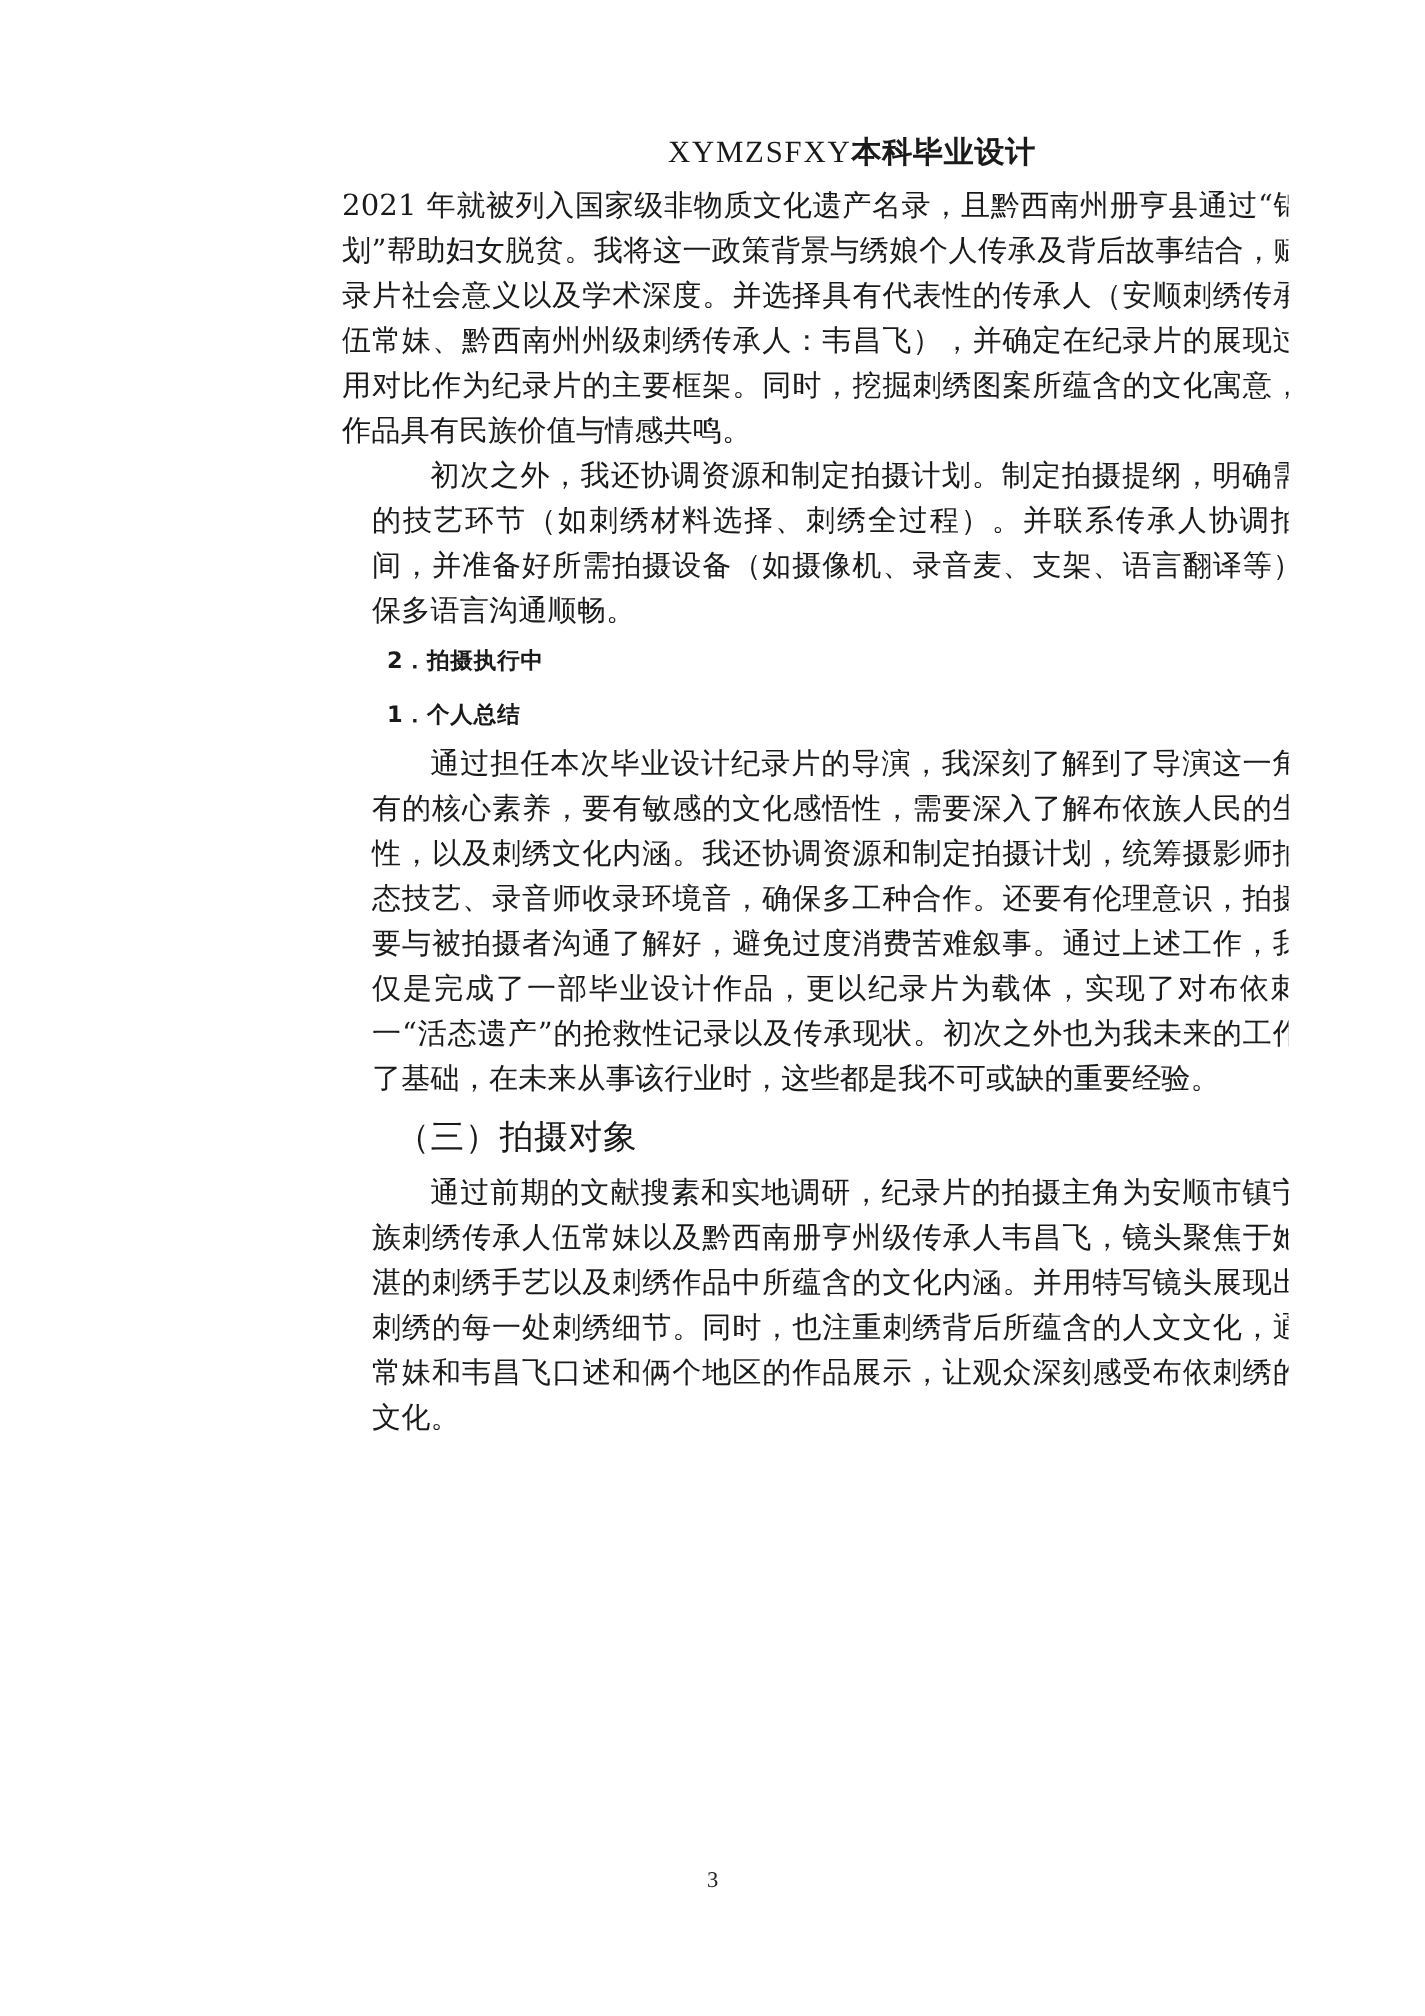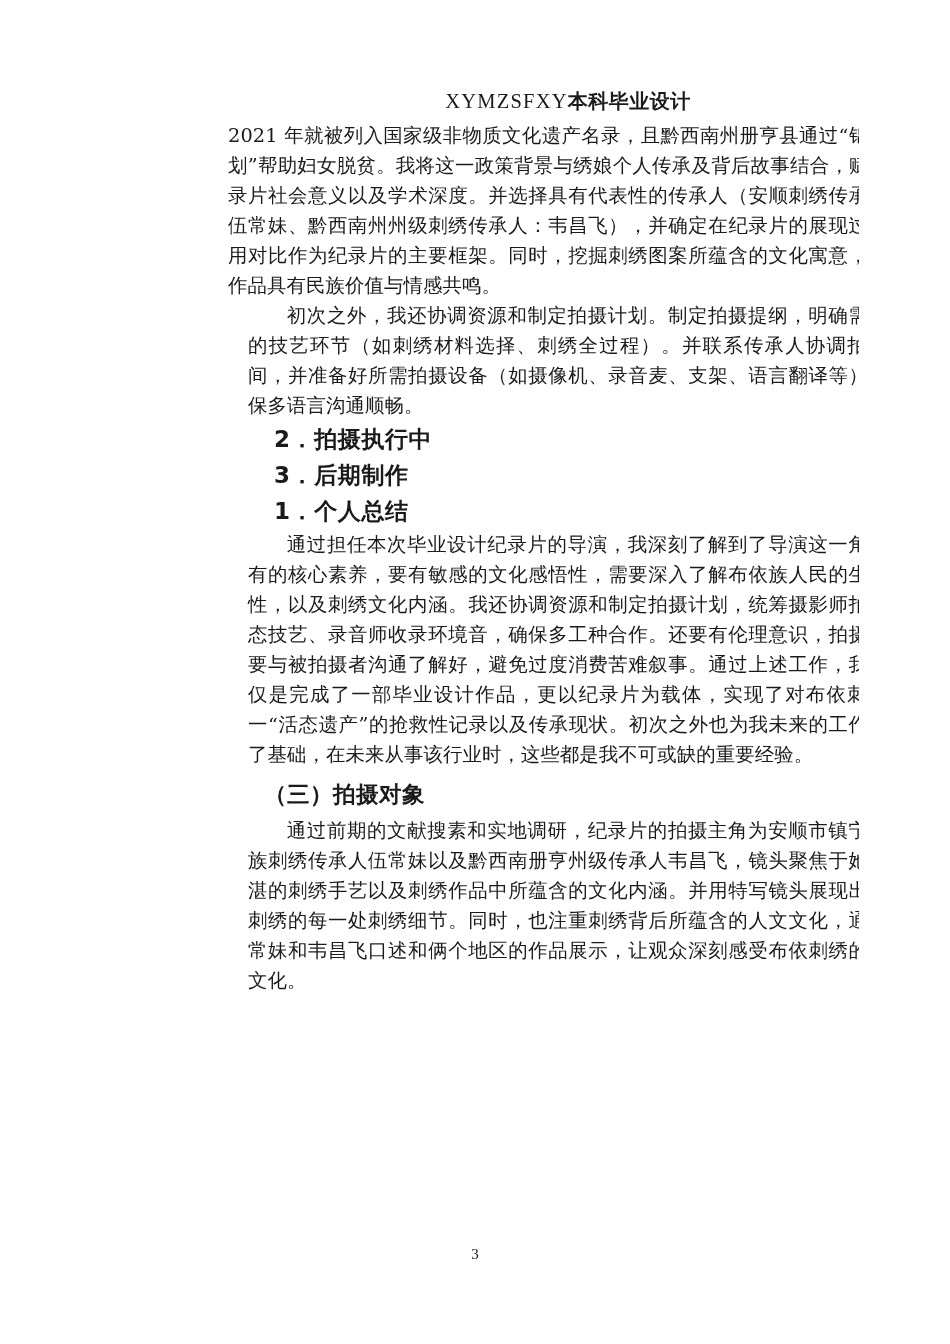--- a/index.html
+++ b/index.html
@@ -55,32 +55,32 @@
     text-align-last: left;
     letter-spacing: 0.1px;
     font-family: "DejaVu Serif", "Liberation Serif", serif;
   }
   p.indent {
     text-indent: 2em;
     margin-left: 20px;
   }
   h3.num-heading {
     margin: 0;
-    font-size: 23px;
+    font-size: 15px;
     line-height: 36.4px;
     font-weight: bold;
     font-family: "DejaVu Sans", "Liberation Sans", sans-serif;
     text-indent: 2em;
     letter-spacing: 0.6px;
   }
   h2.sec-heading {
     margin: 0;
     font-size: 22.5px;
     line-height: 44px;
-    font-weight: bold;
+    font-weight: normal;
     font-family: "DejaVu Sans", "Liberation Sans", sans-serif;
     text-indent: 1.6em;
     letter-spacing: 0.5px;
   }
   .spacer-sm { height: 2px; }
   .page-number {
     position: absolute;
     left: 0;
     right: 0;
     top: 1246px;
@@ -101,21 +101,20 @@
       <span class="hdr-latin">XYMZSFXY</span><span class="hdr-cjk">本科毕业设计</span>
     </div>
 
     <p class="body-text">2021 年就被列入国家级非物质文化遗产名录，且黔西南州册亨县通过“锦绣计划”帮助妇女脱贫。我将这一政策背景与绣娘个人传承及背后故事结合，赋予纪录片社会意义以及学术深度。并选择具有代表性的传承人（安顺刺绣传承人：伍常妹、黔西南州州级刺绣传承人：韦昌飞），并确定在纪录片的展现过程中用对比作为纪录片的主要框架。同时，挖掘刺绣图案所蕴含的文化寓意，使得作品具有民族价值与情感共鸣。</p>
 
     <p class="body-text indent">初次之外，我还协调资源和制定拍摄计划。制定拍摄提纲，明确需记录的技艺环节（如刺绣材料选择、刺绣全过程）。并联系传承人协调拍摄时间，并准备好所需拍摄设备（如摄像机、录音麦、支架、语言翻译等），确保多语言沟通顺畅。</p>
 
     <h3 class="num-heading">2．拍摄执行中</h3>
 
 
-    <h3 class="num-heading">3．后期制作</h3>
 
 
     <h3 class="num-heading">1．个人总结</h3>
 
     <p class="body-text indent">通过担任本次毕业设计纪录片的导演，我深刻了解到了导演这一角色需有的核心素养，要有敏感的文化感悟性，需要深入了解布依族人民的生活习性，以及刺绣文化内涵。我还协调资源和制定拍摄计划，统筹摄影师拍摄动态技艺、录音师收录环境音，确保多工种合作。还要有伦理意识，拍摄前需要与被拍摄者沟通了解好，避免过度消费苦难叙事。通过上述工作，我不仅仅是完成了一部毕业设计作品，更以纪录片为载体，实现了对布依刺绣这一“活态遗产”的抢救性记录以及传承现状。初次之外也为我未来的工作奠定了基础，在未来从事该行业时，这些都是我不可或缺的重要经验。</p>
 
     <div class="spacer-sm"></div>
 
     <h2 class="sec-heading">（三）拍摄对象</h2>
 

